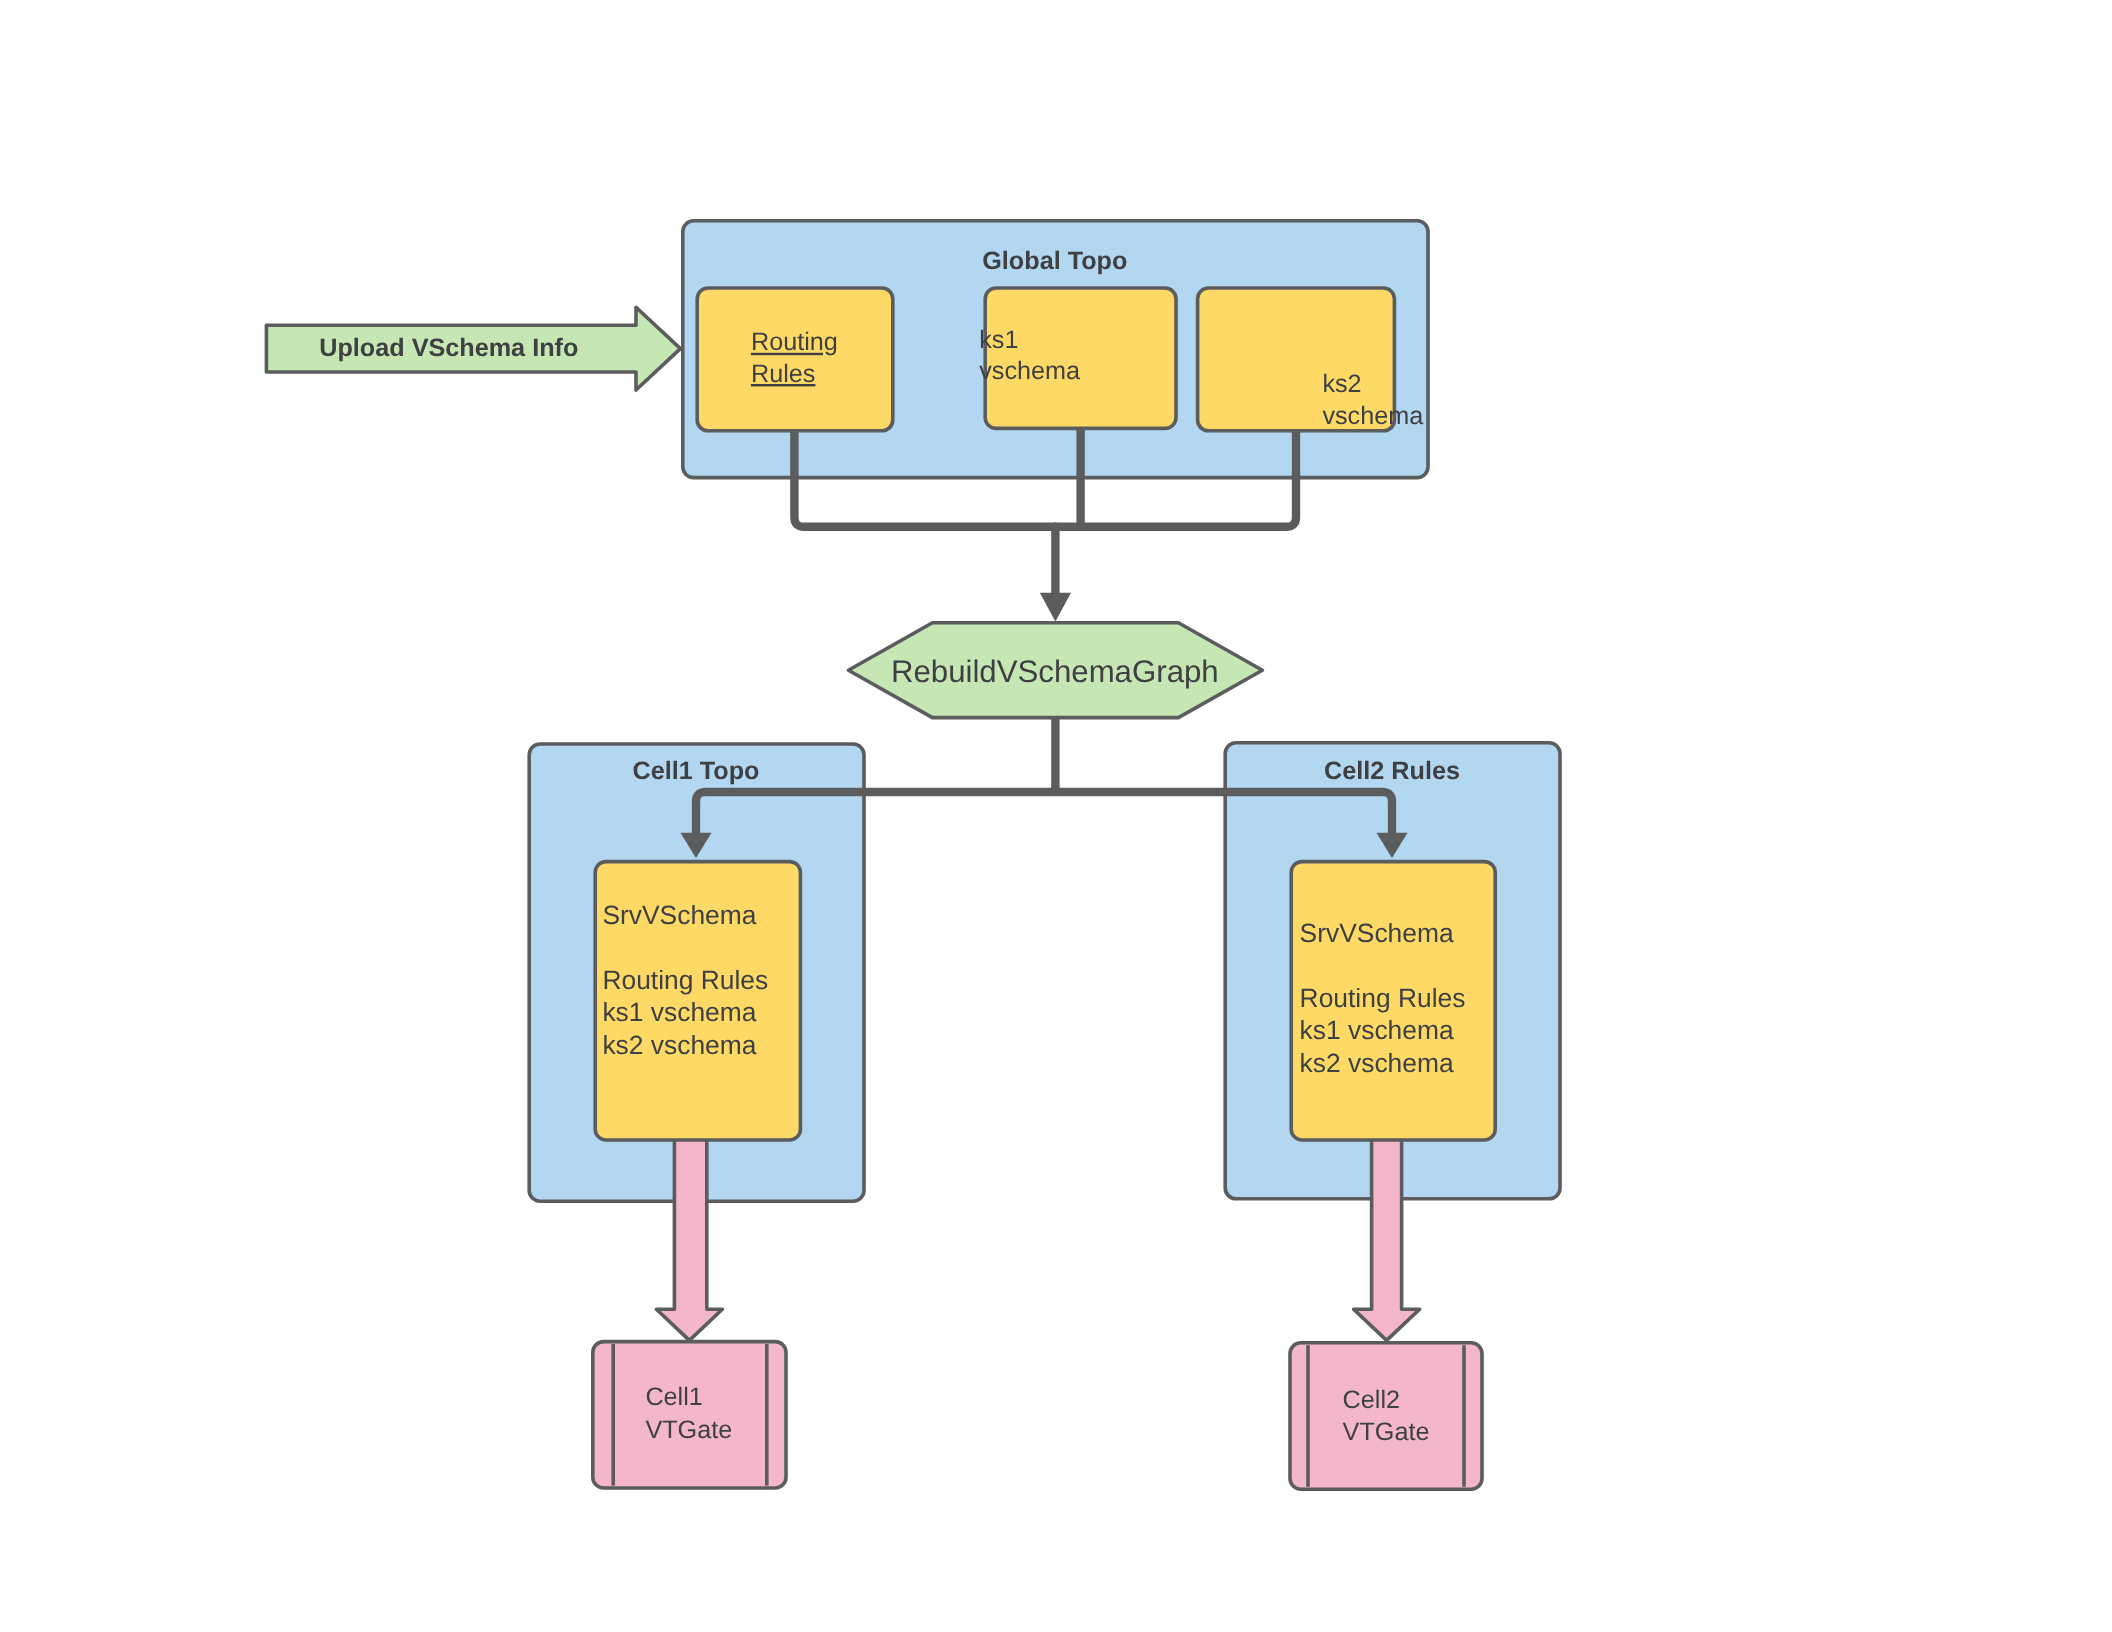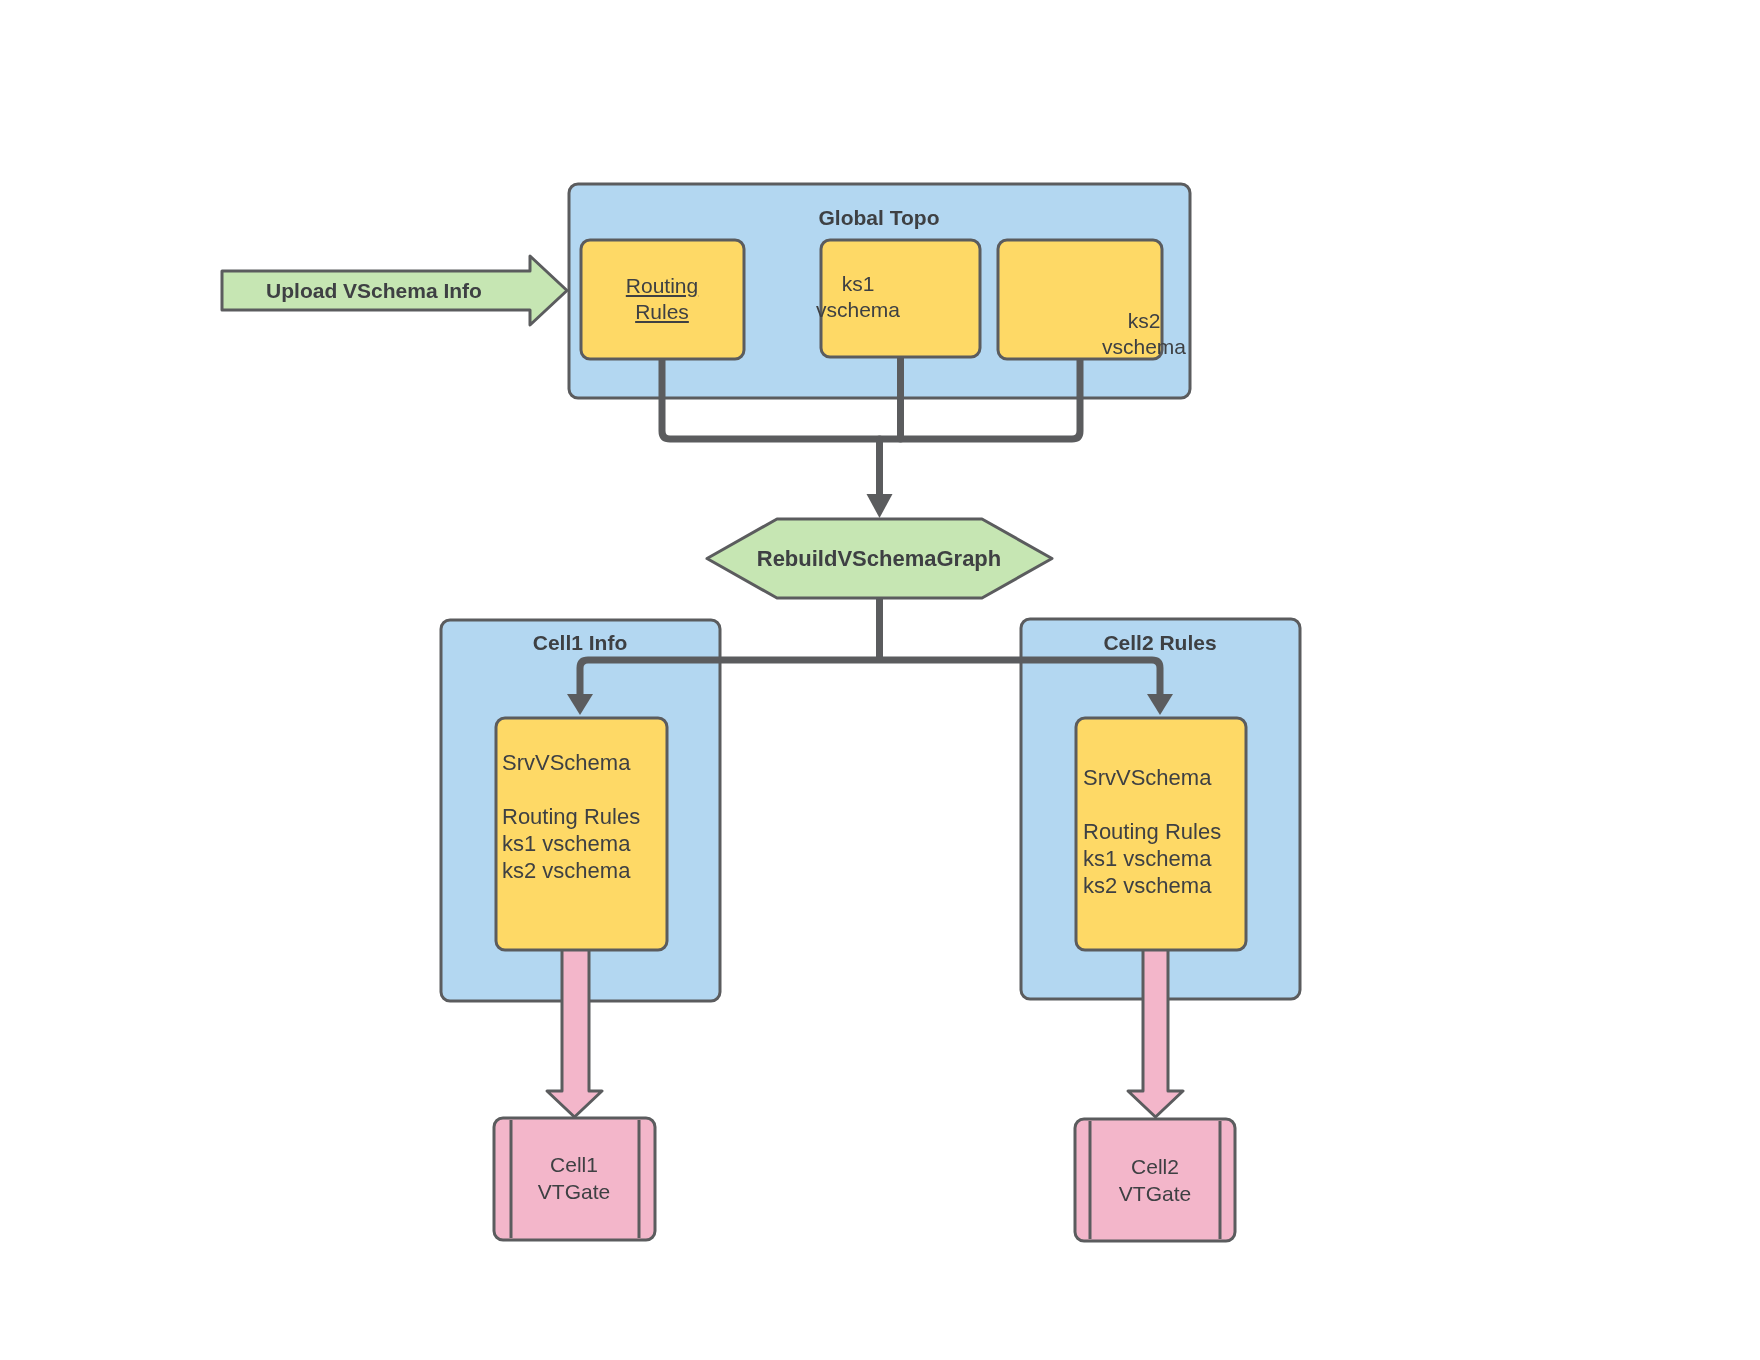--- a/index.html
+++ b/index.html
@@ -13,26 +13,26 @@
   svg.layer{position:absolute;left:0;top:0;width:1760px;height:1360px;}
   .box{stroke:#5b5c5e;stroke-width:3;}
   .conn{stroke:#5b5c5e;stroke-width:7;fill:none;stroke-linecap:round;stroke-linejoin:round;}
   .thinline{stroke:#5b5c5e;stroke-width:3;}
   .shape{stroke:#5b5c5e;stroke-width:3;stroke-linejoin:round;}
   .lbl{
     position:absolute;
     color:#3e4043;
     font-size:21px;
     line-height:26px;
-    text-align:center;
+    text-align:left;
     white-space:pre-line;
     transform:translate(-50%,-50%);
   }
   .lbl.bold{font-weight:bold;}
-  .lbl.big{font-size:22px;font-weight:bold;}
+  .lbl.big{font-size:26px;}
   .lbl.blocktext{
     transform:none;
     text-align:left;
     line-height:27px;
     font-size:22px;
   }
   .lbl.lh27{line-height:27px;}
 </style>
 </head>
 <body>
@@ -85,21 +85,21 @@
 Rules</div>
 
   <div class="lbl" style="left:858px;top:297px;">ks1
 vschema</div>
 
   <div class="lbl" style="left:1144px;top:298px;margin-top:36px;">ks2
 vschema</div>
 
   <div class="lbl big" style="left:879px;top:559px;">RebuildVSchemaGraph</div>
 
-  <div class="lbl bold" style="left:580px;top:643px;">Cell1 Info</div>
+  <div class="lbl bold" style="left:580px;top:643px;">Cell1 Topo</div>
 
   <div class="lbl bold" style="left:1160px;top:643px;">Cell2 Rules</div>
 
   <div class="lbl blocktext" style="left:502px;top:749px;">SrvVSchema
 
 Routing Rules
 ks1 vschema
 ks2 vschema</div>
 
   <div class="lbl blocktext" style="left:1083px;top:764px;">SrvVSchema

